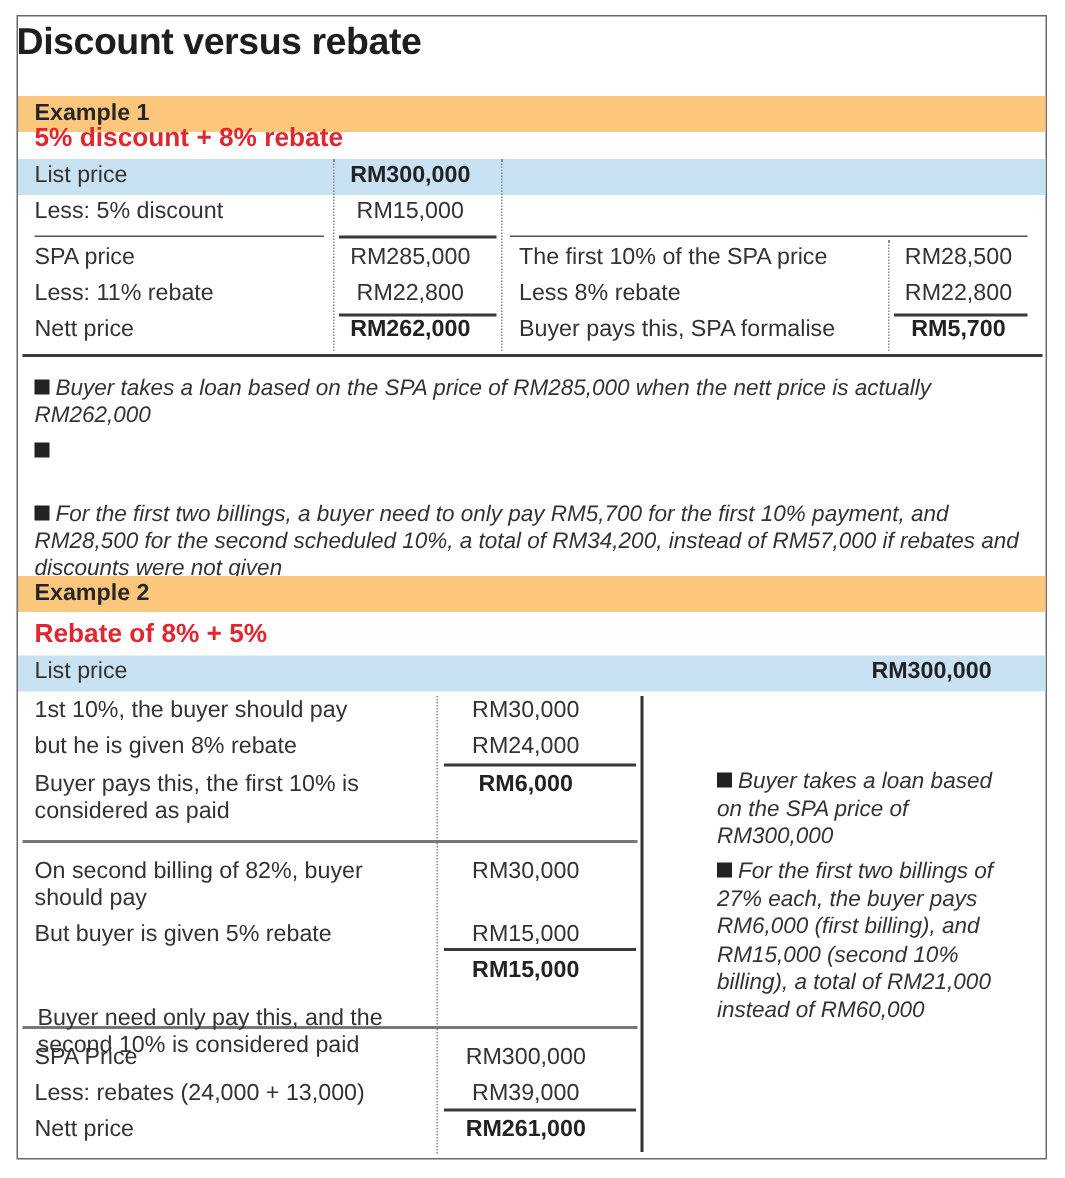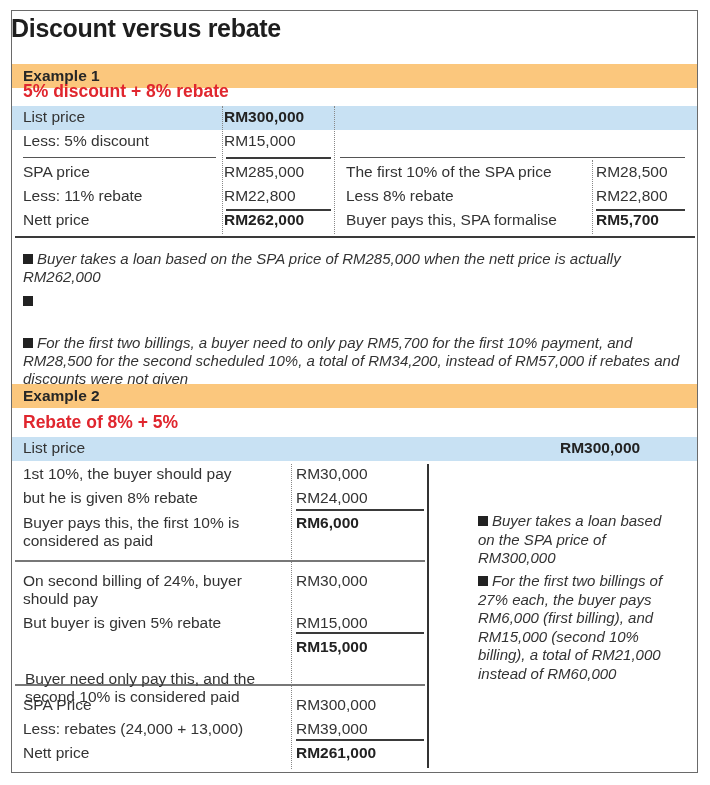--- a/index.html
+++ b/index.html
@@ -4,21 +4,21 @@
   <style>
     html, body { margin: 0; padding: 0; background: #ffffff; }
     body { width: 710px; height: 785px; position: relative; font-family: "Liberation Sans", sans-serif; color: #2b2b2b; overflow: hidden; }
     .frame { position: absolute; left: 11px; top: 10px; width: 687px; height: 763px; border: 1px solid #6a6a6a; box-sizing: border-box; }
     .title { position: absolute; left: 11px; top: 14px; font-size: 25px; font-weight: bold; color: #1e1e1e; letter-spacing: -0.3px; }
     .band-orange { position: absolute; left: 12px; width: 685px; height: 24px; background: #fbc77d; }
     .band-orange span { position: absolute; left: 11px; top: 3px; font-size: 15.5px; font-weight: bold; color: #262626; }
     .red-head { position: absolute; left: 23px; font-size: 17.5px; font-weight: bold; color: #e0262e; }
     .band-blue { position: absolute; left: 12px; width: 685px; background: #c8e1f3; }
     .t { position: absolute; font-size: 15.5px; color: #333; white-space: nowrap; }
-    .r { text-align: left; }
+    .r { text-align: center; }
     .b { font-weight: bold; color: #222; }
     .vdot { position: absolute; width: 0; border-left: 1.5px dotted #888; }
     .hline { position: absolute; height: 0; border-top: 2px solid #3a3a3a; }
     .hline-thin { position: absolute; height: 0; border-top: 1.5px solid #555; }
     .hline-grey { position: absolute; height: 0; border-top: 2px solid #777; }
     .vline { position: absolute; width: 0; border-left: 2px solid #333; }
     .note { position: absolute; left: 23px; width: 660px; font-style: italic; font-size: 15px; line-height: 18px; color: #333; }
     .bullet { display: inline-block; width: 10px; height: 10px; background: #222; margin-right: 4px; vertical-align: 0px; }
     .side-note { position: absolute; left: 478px; width: 200px; font-style: italic; font-size: 15px; line-height: 18.5px; color: #333; }
     .ml { line-height: 18px; white-space: normal; }
@@ -88,21 +88,21 @@
 <div class="hline-grey" style="left:15px;width:410px;top:684px;"></div>
 <div class="hline" style="left:296px;width:128px;top:739px;"></div>
 
 <div class="t" style="left:23px;top:465px;">1st 10%, the buyer should pay</div>
 <div class="t" style="left:23px;top:489px;">but he is given 8% rebate</div>
 <div class="t ml" style="left:23px;top:514px;width:260px;">Buyer pays this, the first 10% is considered as paid</div>
 <div class="t r" style="left:296px;width:109px;top:465px;">RM30,000</div>
 <div class="t r" style="left:296px;width:109px;top:489px;">RM24,000</div>
 <div class="t r b" style="left:296px;width:109px;top:514px;">RM6,000</div>
 
-<div class="t ml" style="left:23px;top:572px;width:260px;">On second billing of 24%, buyer should pay</div>
+<div class="t ml" style="left:23px;top:572px;width:260px;">On second billing of 82%, buyer should pay</div>
 <div class="t" style="left:23px;top:614px;">But buyer is given 5% rebate</div>
 <div class="t ml" style="left:25px;top:638px;width:270px;margin-top:32px;">Buyer need only pay this, and the second 10% is considered paid</div>
 <div class="t r" style="left:296px;width:109px;top:572px;">RM30,000</div>
 <div class="t r" style="left:296px;width:109px;top:614px;">RM15,000</div>
 <div class="t r b" style="left:296px;width:109px;top:638px;">RM15,000</div>
 
 <div class="t" style="left:23px;top:696px;">SPA Price</div>
 <div class="t" style="left:23px;top:720px;">Less: rebates (24,000 + 13,000)</div>
 <div class="t" style="left:23px;top:744px;">Nett price</div>
 <div class="t r" style="left:296px;width:109px;top:696px;">RM300,000</div>

